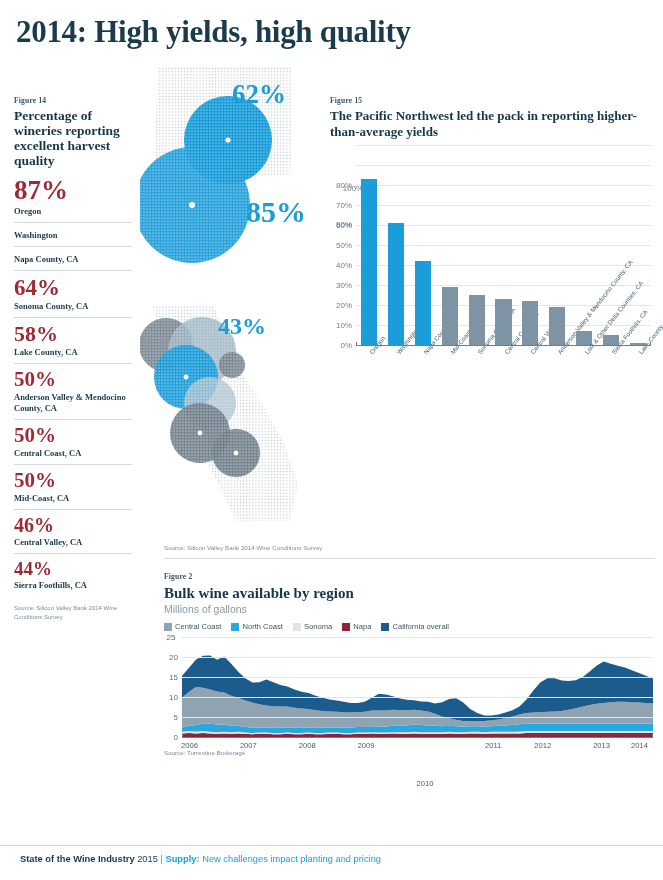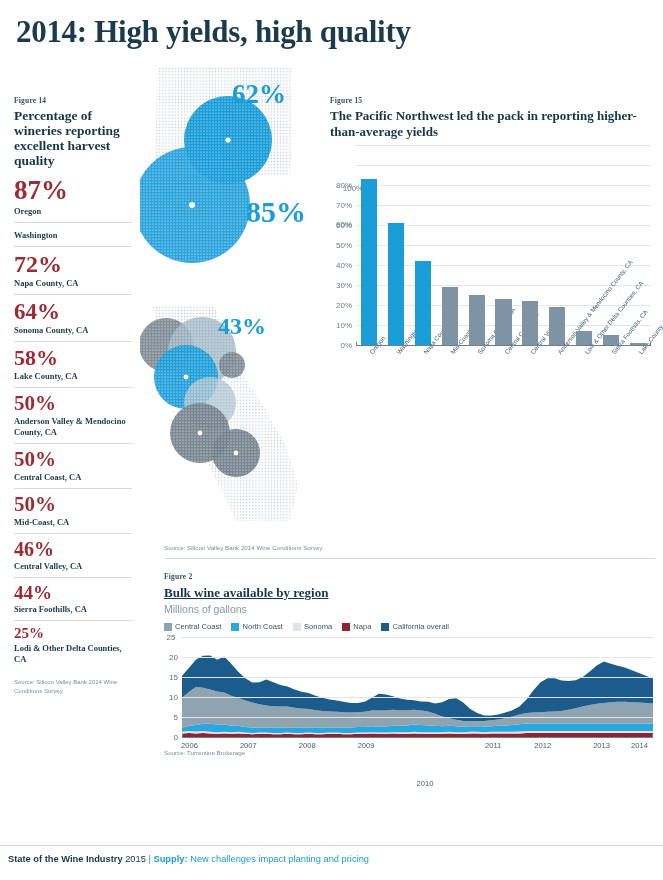--- a/index.html
+++ b/index.html
@@ -73,42 +73,42 @@
   .src15 {
     position: absolute; left: 164px; top: 544px;
     font-size: 6.2px; color: #7d8d99; font-family:"Liberation Sans",sans-serif;
   }
   .hrule { position: absolute; left: 164px; top: 558px; width: 491px; height: 1px; background:#d5d9dc; }
 
   
   .fig16 { position: absolute; left: 164px; top: 572px; width: 491px; }
   .fig16-head {
     font-family: "Liberation Serif", serif;
-    font-weight: bold; font-size: 13px; color: #16364a; line-height: 18px; text-decoration: underline;
+    font-weight: bold; font-size: 15px; color: #16364a; line-height: 18px;
   }
   .fig16-sub { font-size: 10.5px; color: #8a99a4; margin-top: 1px; font-family:"Liberation Sans",sans-serif; }
   .legend { display: flex; gap: 10px; margin-top: 7px; align-items: center; }
   .lg { display: flex; gap: 3px; align-items: center; }
   .sw { width: 8px; height: 8px; display:inline-block; }
   .lg span.t { font-size: 7.6px; color: #3e5663; font-family:"Liberation Sans",sans-serif; }
   .chart16 { position: relative; width: 491px; height: 120px; margin-top: 6px; }
   .ylab16 {
     position: absolute; right: 100%; margin-right: 4px;
     font-size: 8px; color: #5c6f7c; transform: translateY(-50%);
     font-family:"Liberation Sans",sans-serif;
   }
   .xlab16 { position: absolute; font-size: 7.6px; color: #44606e; font-family:"Liberation Sans",sans-serif; }
   .src16 { position: absolute; left:0; top: 112px; font-size: 6.2px; color: #7d8d99; font-family:"Liberation Sans",sans-serif; }
 
   
   .footer {
     position: absolute; left: 0; top: 845px; width: 663px;
     border-top: 1px solid #cfd5d9; padding-top: 8px;
   }
-  .footer-inner { padding-left: 8px; font-size: 9.3px; font-family:"Liberation Sans",sans-serif; }
+  .footer-inner { padding-left: 20px; font-size: 9.3px; font-family:"Liberation Sans",sans-serif; }
   .f-b { font-weight: bold; color: #16364a; }
   .f-y { color: #16364a; }
   .f-pipe { color: #1b9dd9; }
   .f-s { font-weight: bold; color: #1b9dd9; }
   .f-rest { color: #1b9dd9; }
   .bub-lab {
     position: absolute; font-family: "Liberation Serif", serif;
     font-weight: bold; color: #1b9dd9;
   }
 </style>
@@ -124,21 +124,20 @@
     <div class="fig14-head">Percentage of wineries reporting excellent harvest quality</div>
     <div id="pctList">
         <div class="pct-row">
           <div class="pct-num" style="font-size: 27px;">87%</div>
           <div class="pct-label">Oregon</div>
         </div>
         <div class="pct-row">
           <div class="pct-label">Washington</div>
         </div>
         <div class="pct-row">
-          <div class="pct-num" style="font-size: 24px;">72%</div>
           <div class="pct-label">Napa County, CA</div>
         </div>
         <div class="pct-row">
           <div class="pct-num" style="font-size: 23px;">64%</div>
           <div class="pct-label">Sonoma County, CA</div>
         </div>
         <div class="pct-row">
           <div class="pct-num" style="font-size: 22px;">58%</div>
           <div class="pct-label">Lake County, CA</div>
         </div>
@@ -154,24 +153,20 @@
           <div class="pct-num" style="font-size: 21px;">50%</div>
           <div class="pct-label">Mid-Coast, CA</div>
         </div>
         <div class="pct-row">
           <div class="pct-num" style="font-size: 20px;">46%</div>
           <div class="pct-label">Central Valley, CA</div>
         </div>
         <div class="pct-row">
           <div class="pct-num" style="font-size: 19px;">44%</div>
           <div class="pct-label">Sierra Foothills, CA</div>
-        </div>
-        <div class="pct-row">
-          <div class="pct-num" style="font-size: 15px;">25%</div>
-          <div class="pct-label">Lodi &amp; Other Delta Counties, CA</div>
         </div>
       </div>
     <div class="src-small">Source: Silicon Valley Bank 2014 Wine Conditions Survey</div>
   </div>
 
   <div class="mapwrap">
     <svg width="190" height="480" viewBox="0 0 190 480">
       <defs>
         <pattern id="dots" width="3" height="3" patternUnits="userSpaceOnUse">
           <rect width="3" height="3" fill="none"></rect>

